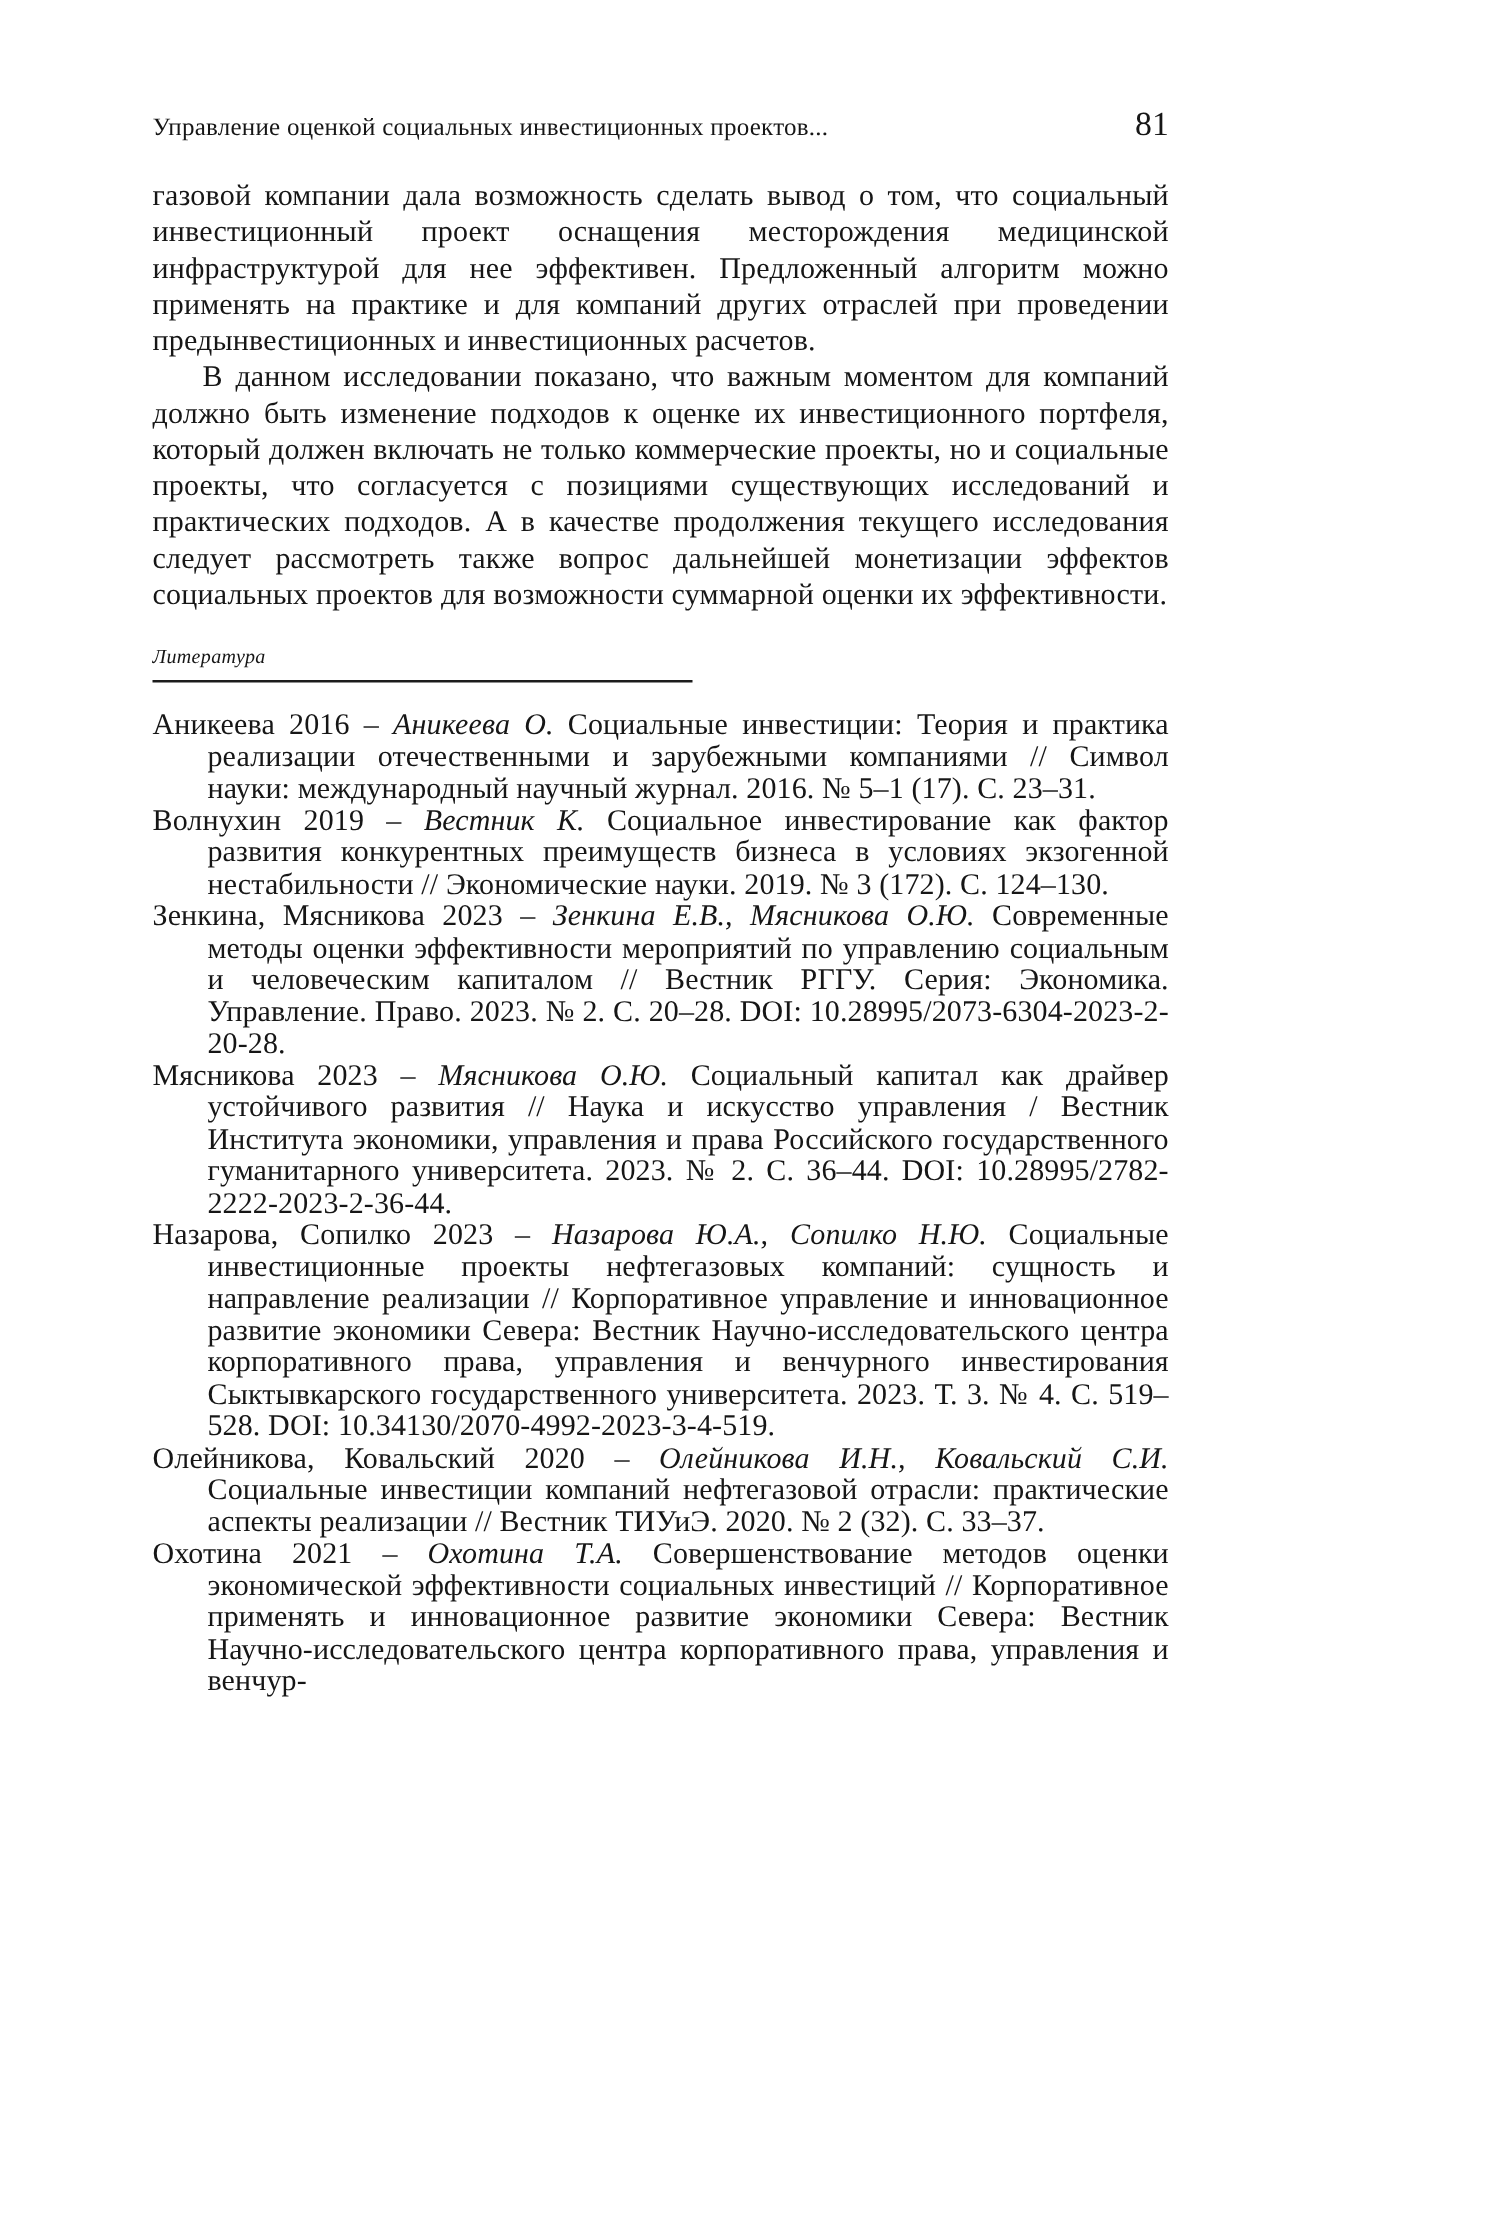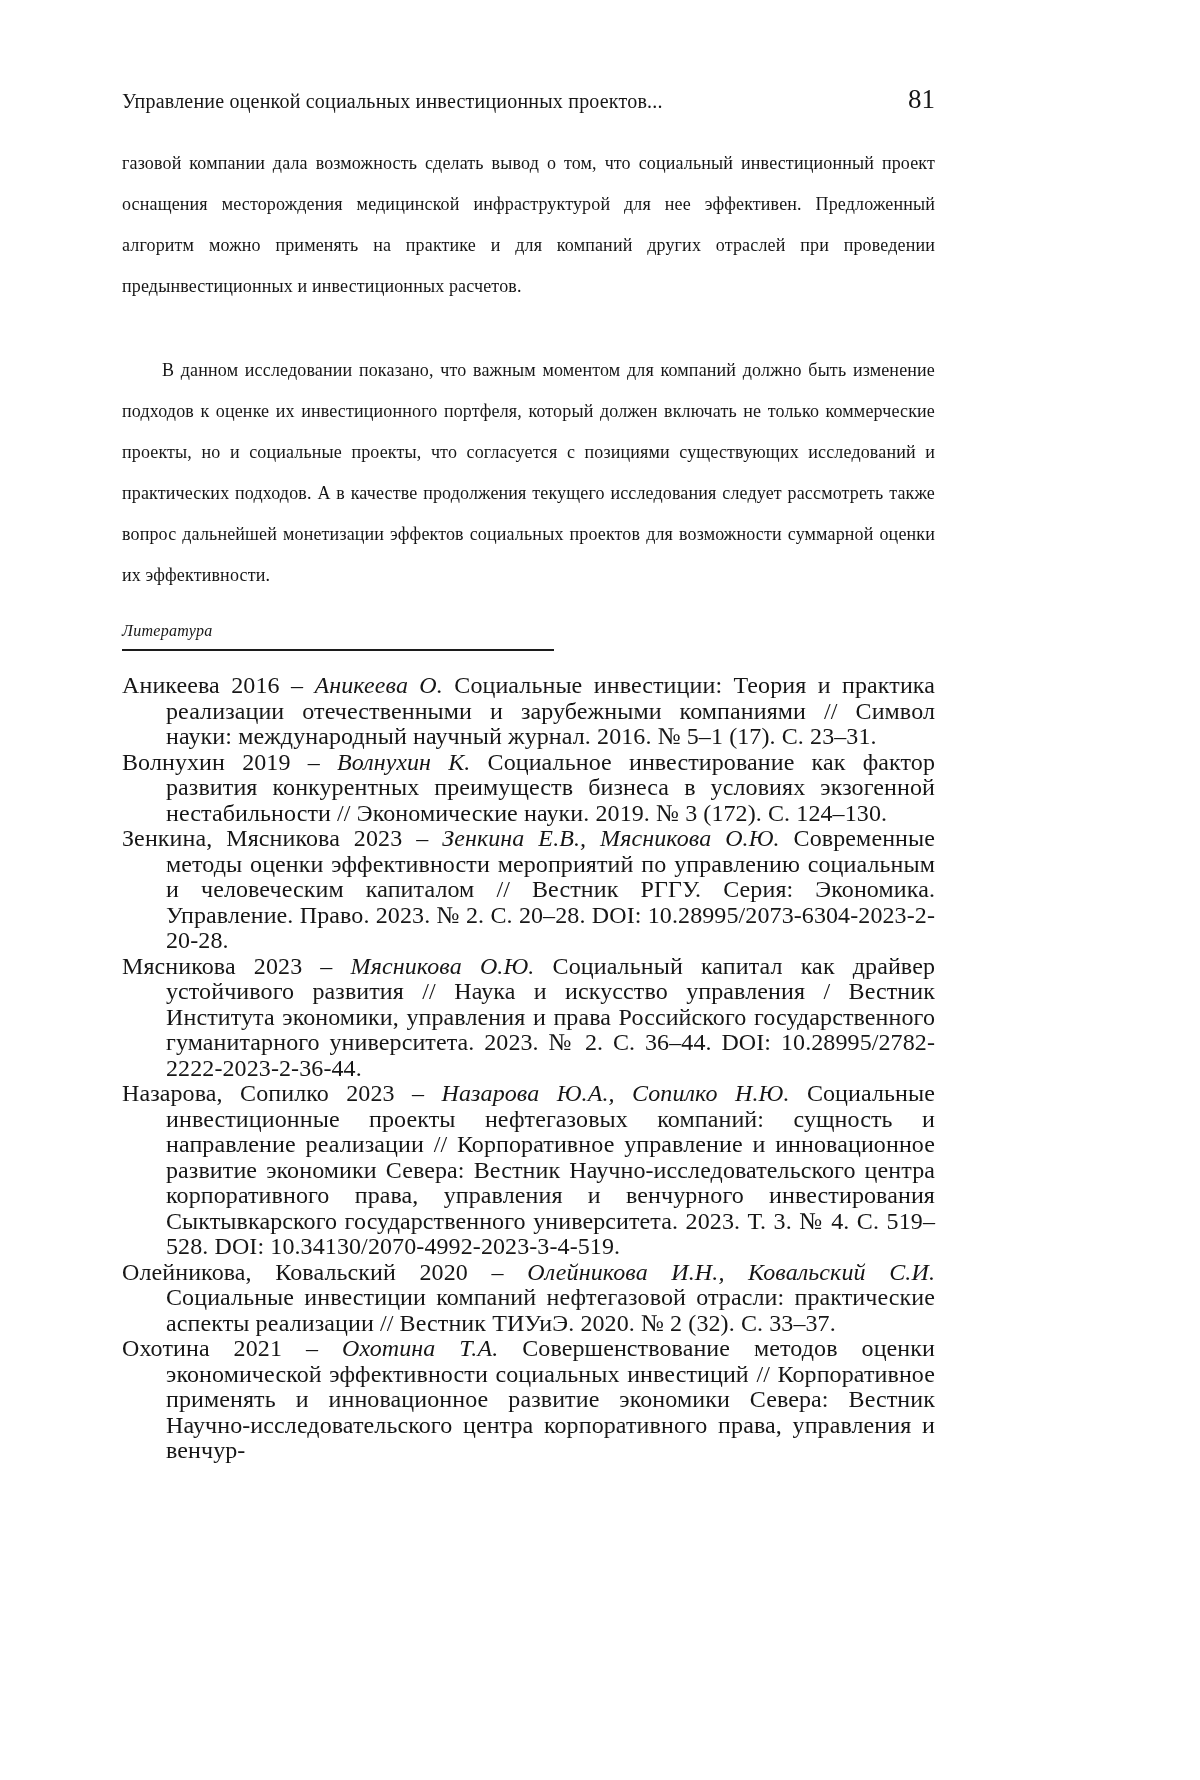--- a/index.html
+++ b/index.html
@@ -29,28 +29,27 @@
   .running-title {
     font-size: 20px;
     letter-spacing: 0.2px;
   }
   .page-number {
     font-size: 27px;
     text-align: center;
   }
   .body-text p {
     margin: 0;
-    font-size: 18px;
-    line-height: 41px;
+    font-size: 24px;
+    line-height: 29px;
     text-align: justify;
     letter-spacing: 0.15px;
   }
   .body-text p.indented {
     text-indent: 40px;
-    margin-top: 43px;
   }
   .refs-heading {
     margin-top: 26px;
     font-style: italic;
     font-size: 16px;
     letter-spacing: 0.3px;
   }
   .heading-rule {
     width: 432px;
     border: none;
@@ -89,21 +88,21 @@
   <div class="body-text">
     <p>газовой компании дала возможность сделать вывод о том, что социальный инвестиционный проект оснащения месторождения медицинской инфраструктурой для нее эффективен. Предложенный алгоритм можно применять на практике и для компаний других отраслей при проведении предынвестиционных и инвестиционных расчетов.</p>
     <p class="indented">В данном исследовании показано, что важным моментом для компаний должно быть изменение подходов к оценке их инвестиционного портфеля, который должен включать не только коммерческие проекты, но и социальные проекты, что согласуется с позициями существующих исследований и практических подходов. А в качестве продолжения текущего исследования следует рассмотреть также вопрос дальнейшей монетизации эффектов социальных проектов для возможности суммарной оценки их эффективности.</p>
   </div>
 
   <div class="refs-heading">Литература</div>
   <hr class="heading-rule">
 
   <div class="refs">
     <p class="ref"><span>Аникеева 2016 – </span><span class="it">Аникеева О.</span><span> Социальные инвестиции: Теория и практика реализации отечественными и зарубежными компаниями // Символ науки: международный научный журнал. 2016. № 5–1 (17). С. 23–31.</span></p>
-    <p class="ref"><span>Волнухин 2019 – </span><span class="it">Волнухин К.</span><span> Социальное инвестирование как фактор развития конкурентных преимуществ бизнеса в условиях экзогенной нестабильности // Экономические науки. 2019. № 3 (172). С. 124–130.</span></p>
+    <p class="ref"><span>Волнухин 2019 – </span><span class="it">Вестник К.</span><span> Социальное инвестирование как фактор развития конкурентных преимуществ бизнеса в условиях экзогенной нестабильности // Экономические науки. 2019. № 3 (172). С. 124–130.</span></p>
     <p class="ref"><span>Зенкина, Мясникова 2023 – </span><span class="it">Зенкина Е.В., Мясникова О.Ю.</span><span> Современные методы оценки эффективности мероприятий по управлению социальным и человеческим капиталом // Вестник РГГУ. Серия: Экономика. Управление. Право. 2023. № 2. С. 20–28. DOI: 10.28995/2073-6304-2023-2-20-28.</span></p>
     <p class="ref"><span>Мясникова 2023 – </span><span class="it">Мясникова О.Ю.</span><span> Социальный капитал как драйвер устойчивого развития // Наука и искусство управления / Вестник Института экономики, управления и права Российского государственного гуманитарного университета. 2023. № 2. С. 36–44. DOI: 10.28995/2782-2222-2023-2-36-44.</span></p>
     <p class="ref"><span>Назарова, Сопилко 2023 – </span><span class="it">Назарова Ю.А., Сопилко Н.Ю.</span><span> Социальные инвестиционные проекты нефтегазовых компаний: сущность и направление реализации // Корпоративное управление и инновационное развитие экономики Севера: Вестник Научно-исследовательского центра корпоративного права, управления и венчурного инвестирования Сыктывкарского государственного университета. 2023. Т. 3. № 4. С. 519–528. DOI: 10.34130/2070-4992-2023-3-4-519.</span></p>
     <p class="ref"><span>Олейникова, Ковальский 2020 – </span><span class="it">Олейникова И.Н., Ковальский С.И.</span><span> Социальные инвестиции компаний нефтегазовой отрасли: практические аспекты реализации // Вестник ТИУиЭ. 2020. № 2 (32). С. 33–37.</span></p>
     <p class="ref"><span>Охотина 2021 – </span><span class="it">Охотина Т.А.</span><span> Совершенствование методов оценки экономической эффективности социальных инвестиций // Корпоративное применять и инновационное развитие экономики Севера: Вестник Научно-исследовательского центра корпоративного права, управления и венчур-</span></p>
   </div>
 
 
 </div>
 

